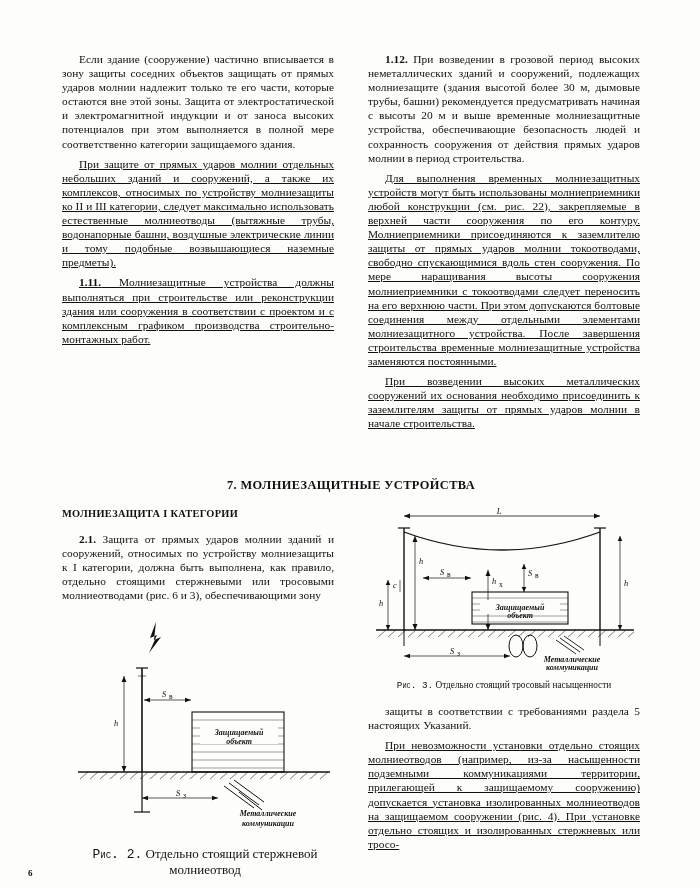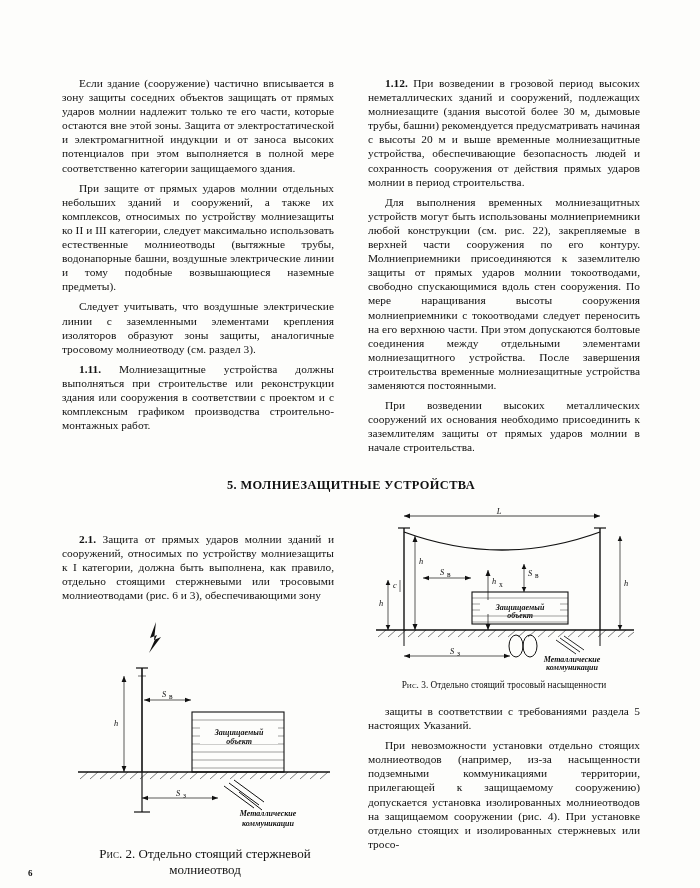--- a/index.html
+++ b/index.html
@@ -23,32 +23,31 @@
   }
   .cols {
     position: absolute;
     left: 62px;
     top: 52px;
     width: 578px;
   }
   .col-left, .col-right {
     width: 272px;
     float: left;
-    margin-top: 24px;
   }
   .col-right { margin-left: 34px; }
   p.body {
     margin: 0 0 0 0;
     text-align: justify;
     font-size: 11.4px;
     line-height: 14.1px;
     text-indent: 17px;
     hyphens: manual;
   }
-  p.body + p.body { margin-top: 6px; }
+  p.body + p.body { margin-top: 6px; text-decoration: underline; }
   .b { font-weight: bold; }
   .clear { clear: both; }
 
   .section-title {
     position: absolute;
     left: 62px;
     top: 478px;
     width: 578px;
     text-align: center;
     font-size: 12.4px;
@@ -102,21 +101,21 @@
     height: 220px;
   }
   .fig2-caption {
     position: absolute;
     left: 62px;
     top: 846px;
     width: 286px;
     text-align: center;
     font-size: 13px;
   }
-  .sc { font-variant: small-caps; }
+  .sc { font-variant: small-caps; font-family: Liberation Mono, monospace; }
 
   .page-number {
     position: absolute;
     left: 28px;
     top: 868px;
     font-size: 9px;
     font-weight: bold;
   }
   svg { display: block; }
   .figtext {
@@ -140,32 +139,32 @@
 </style>
 </head>
 <body>
 
 <div class="page">
 
   <div class="cols">
     <div class="col-left">
       <p class="body">Если здание (сооружение) частично вписывается в зону защиты соседних объектов защищать от прямых ударов молнии надлежит только те его части, которые остаются вне этой зоны. Защита от электростатической и электромагнитной индукции и от заноса высоких потенциалов при этом выполняется в полной мере соответственно категории защищаемого здания.</p>
       <p class="body">При защите от прямых ударов молнии отдельных небольших зданий и сооружений, а также их комплексов, относимых по устройству молниезащиты ко II и III категории, следует максимально использовать естественные молниеотводы (вытяжные трубы, водонапорные башни, воздушные электрические линии и тому подобные возвышающиеся наземные предметы).</p>
-      <p class="body">Следует учитывать, что воздушные электрические линии с заземленными элементами крепления изоляторов образуют зоны защиты, аналогичные тросовому молниеотводу (см. раздел 3).</p>
       <p class="body"><span class="b">1.11.</span><span> Молниезащитные устройства должны выполняться при строительстве или реконструкции здания или сооружения в соответствии с проектом и с комплексным графиком производства строительно-монтажных работ.</span></p>
     </div>
     <div class="col-right">
       <p class="body"><span class="b">1.12.</span><span> При возведении в грозовой период высоких неметаллических зданий и сооружений, подлежащих молниезащите (здания высотой более 30 м, дымовые трубы, башни) рекомендуется предусматривать начиная с высоты 20 м и выше временные молниезащитные устройства, обеспечивающие безопасность людей и сохранность сооружения от действия прямых ударов молнии в период строительства.</span></p>
       <p class="body">Для выполнения временных молниезащитных устройств могут быть использованы молниеприемники любой конструкции (см. рис. 22), закрепляемые в верхней части сооружения по его контуру. Молниеприемники присоединяются к заземлителю защиты от прямых ударов молнии токоотводами, свободно спускающимися вдоль стен сооружения. По мере наращивания высоты сооружения молниеприемники с токоотводами следует переносить на его верхнюю части. При этом допускаются болтовые соединения между отдельными элементами молниезащитного устройства. После завершения строительства временные молниезащитные устройства заменяются постоянными.</p>
       <p class="body">При возведении высоких металлических сооружений их основания необходимо присоединить к заземлителям защиты от прямых ударов молнии в начале строительства.</p>
     </div>
     <div class="clear"></div>
   </div>
 
-  <div class="section-title">5. МОЛНИЕЗАЩИТНЫЕ УСТРОЙСТВА</div>
+  <div class="section-title">7. МОЛНИЕЗАЩИТНЫЕ УСТРОЙСТВА</div>
+  <div class="subsection-title">МОЛНИЕЗАЩИТА I КАТЕГОРИИ</div>
 
   <div class="left-lower">
     <p class="body"><span class="b">2.1.</span><span> Защита от прямых ударов молнии зданий и сооружений, относимых по устройству молниезащиты к I категории, должна быть выполнена, как правило, отдельно стоящими стержневыми или тросовыми молниеотводами (рис. 6 и 3), обеспечивающими зону</span></p>
   </div>
 
   <div class="right-lower">
     <p class="body">защиты в соответствии с требованиями раздела 5 настоящих Указаний.</p>
     <p class="body">При невозможности установки отдельно стоящих молниеотводов (например, из-за насыщенности подземными коммуникациями территории, прилегающей к защищаемому сооружению) допускается установка изолированных молниеотводов на защищаемом сооружении (рис. 4). При установке отдельно стоящих и изолированных стержневых или тросо-</p>
   </div>
 

